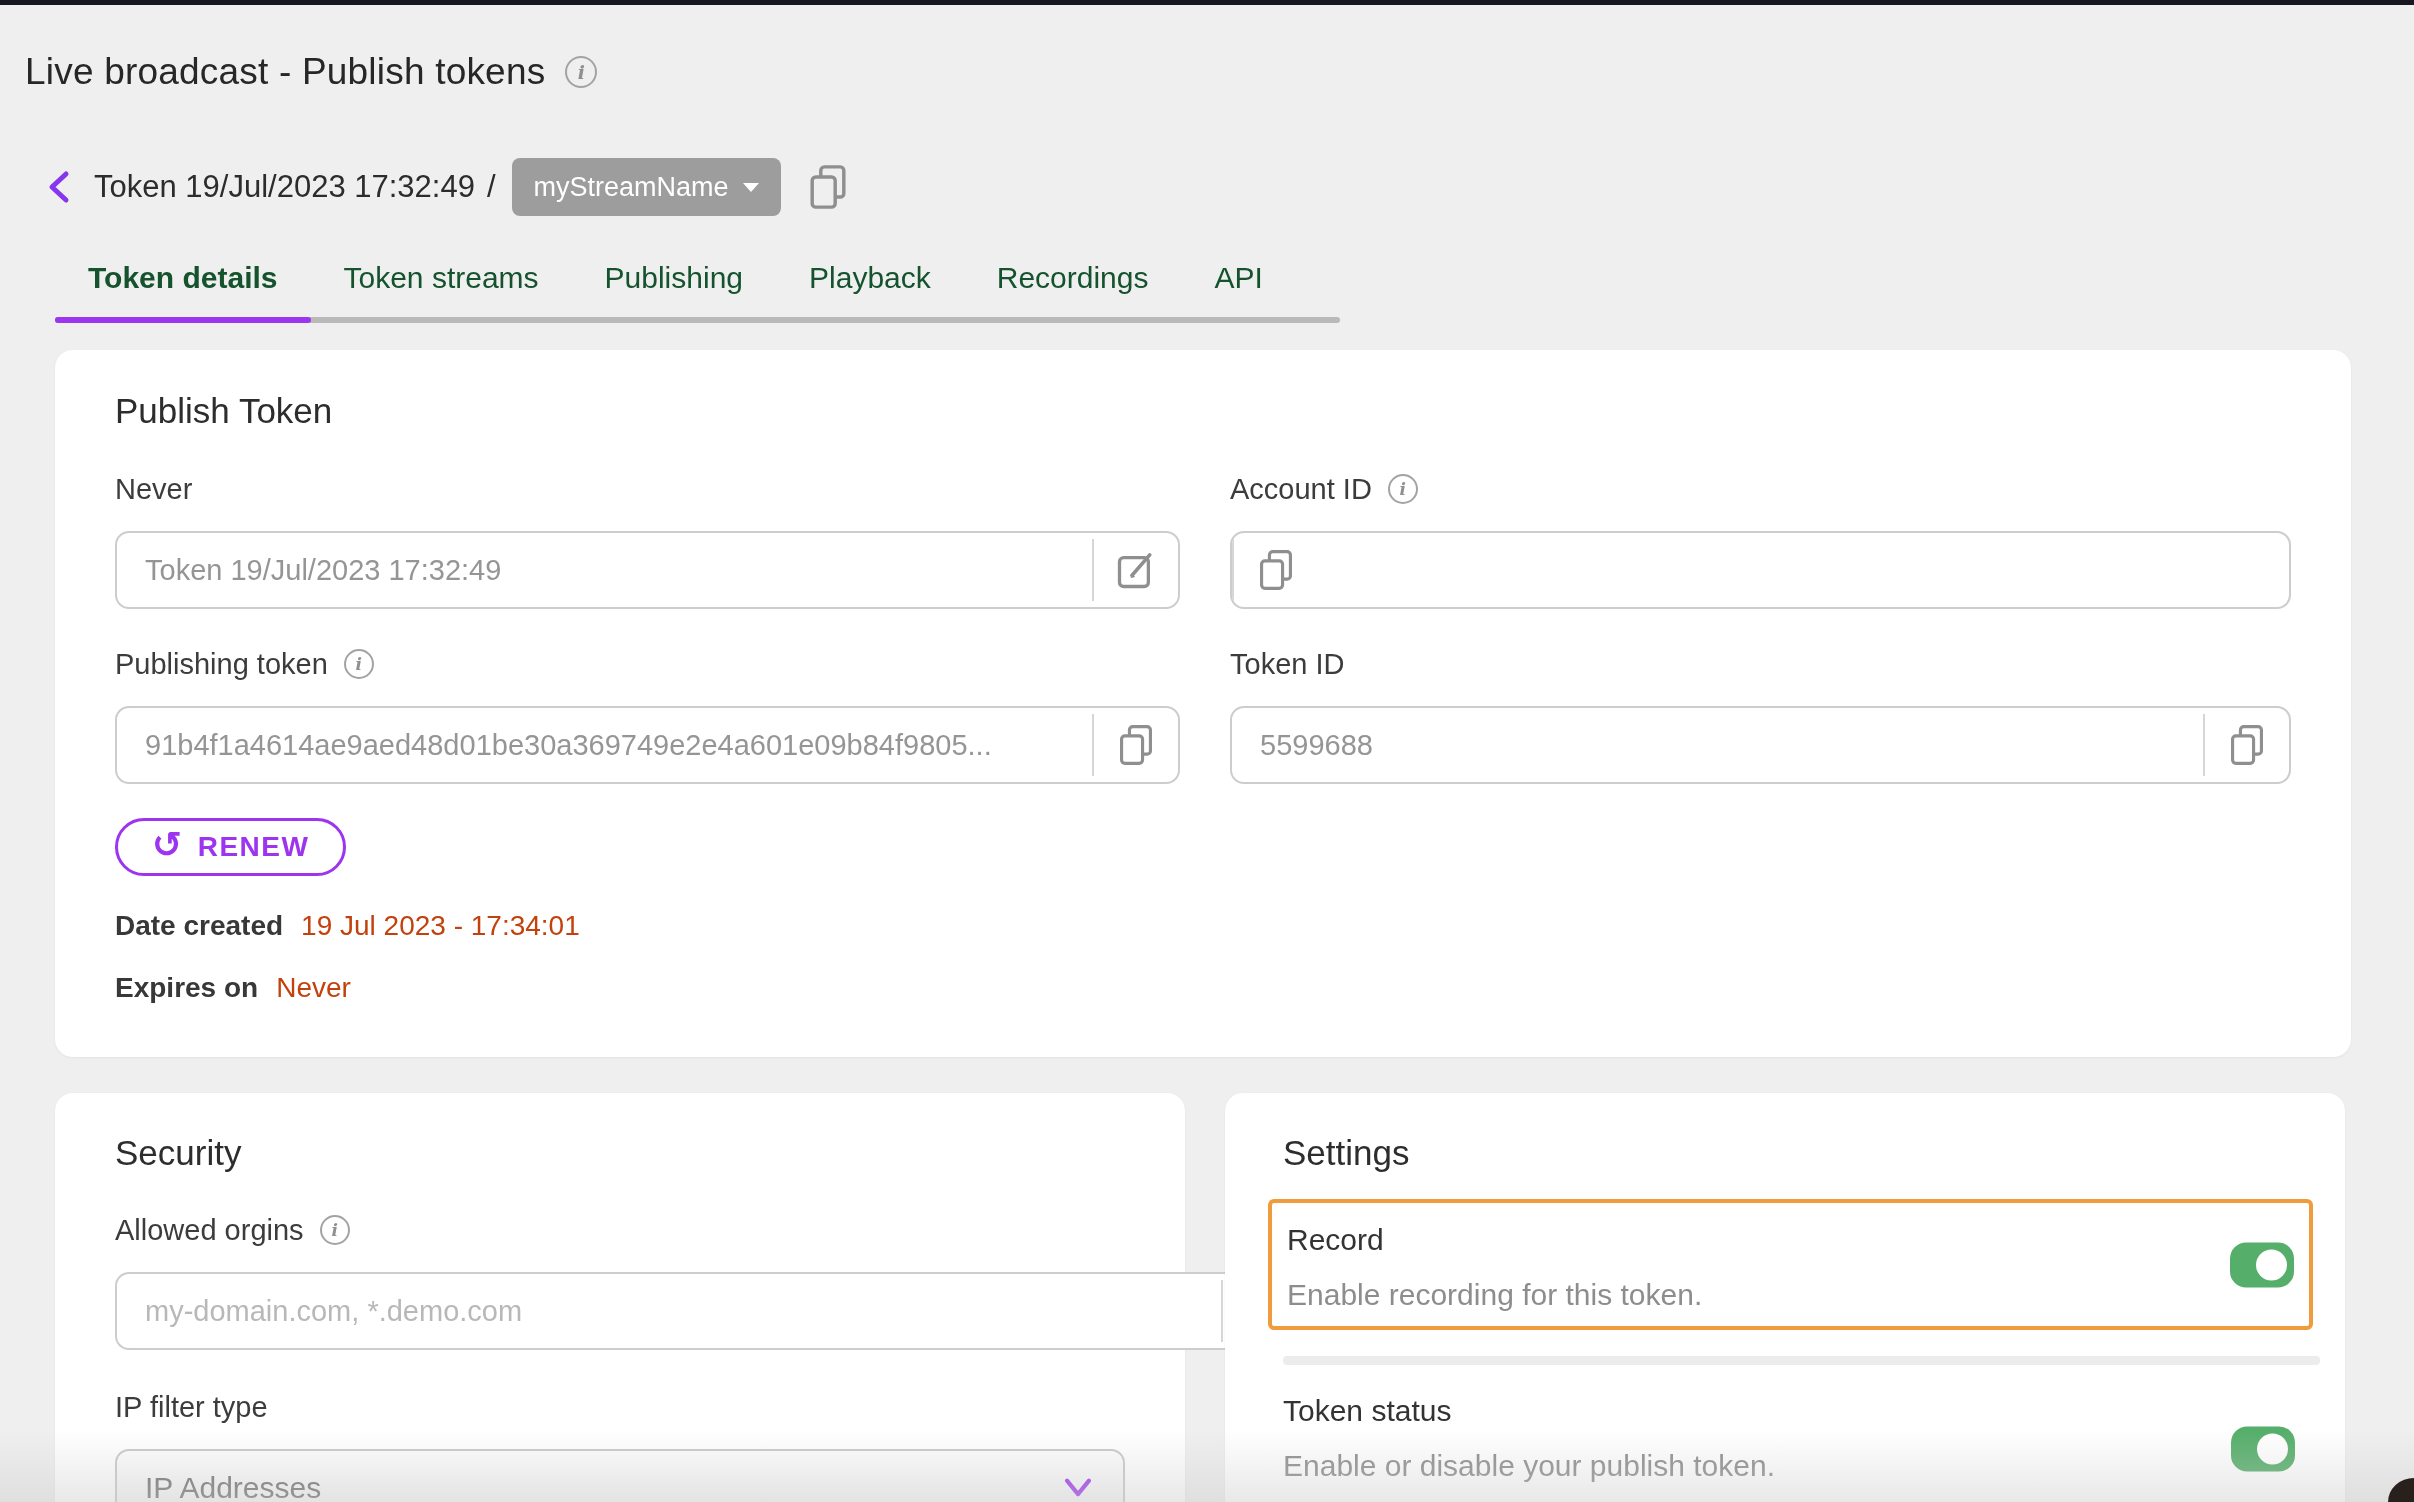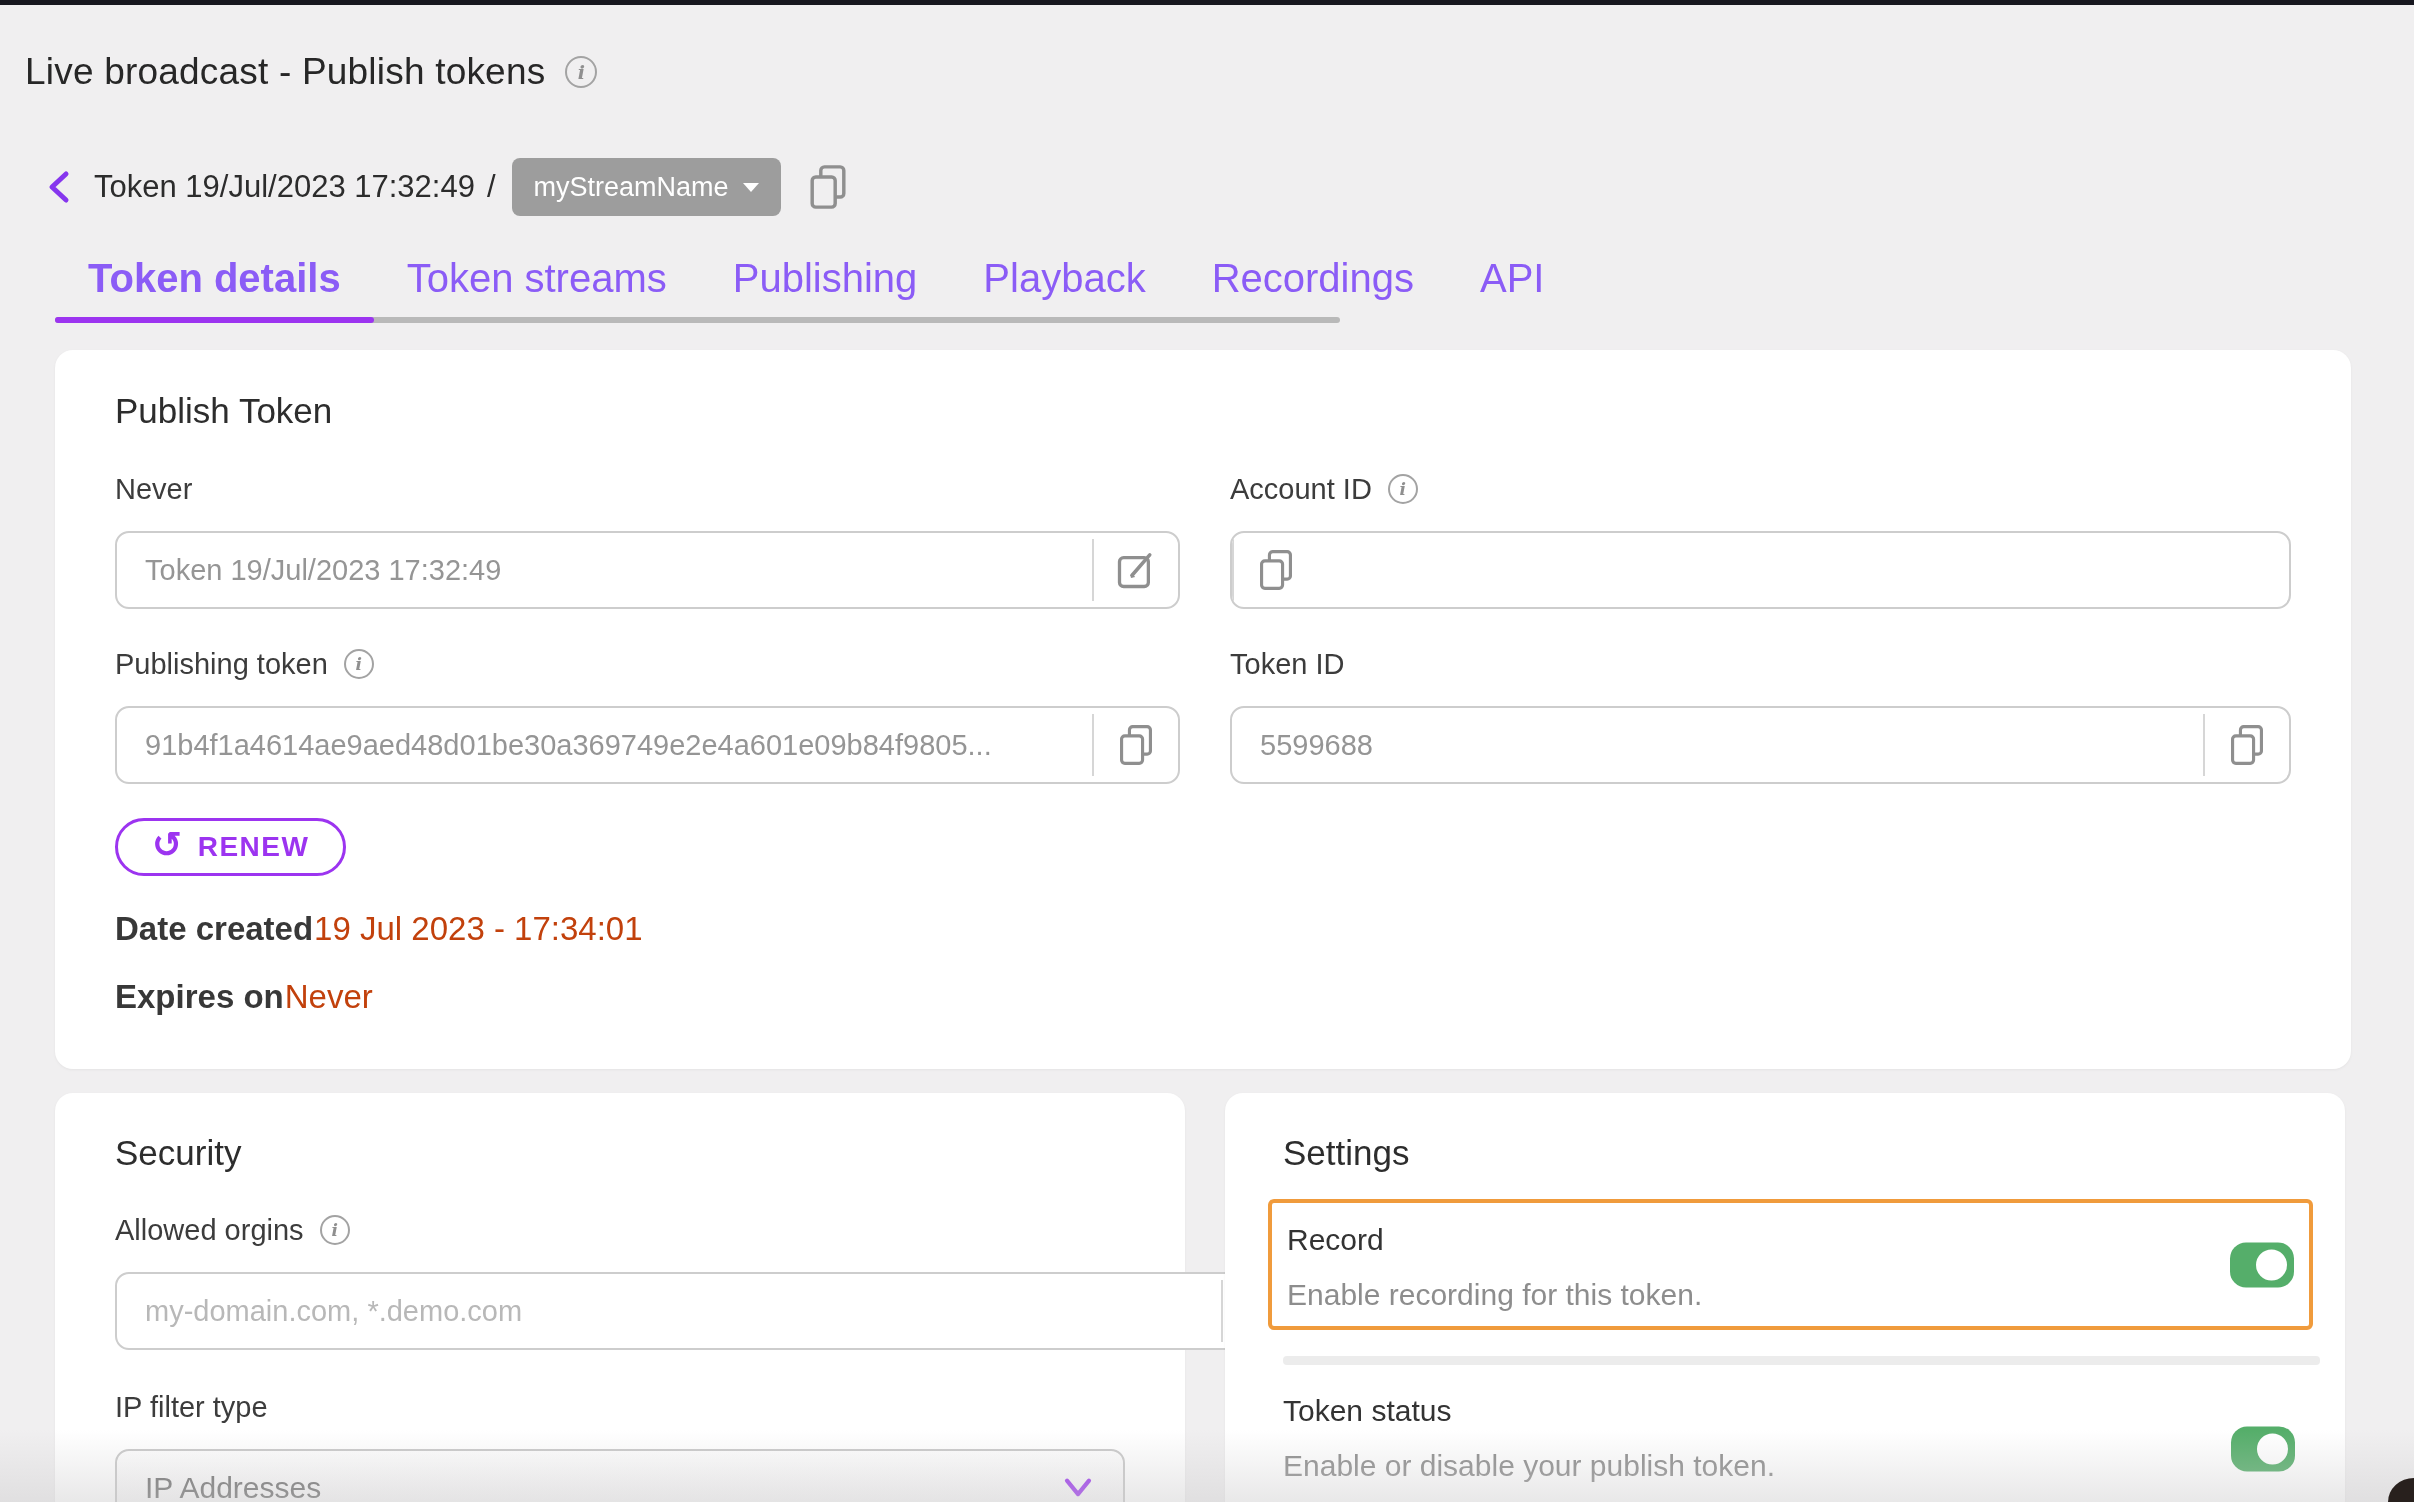--- a/index.html
+++ b/index.html
@@ -107,22 +107,22 @@
     width: 1285px;
     height: 68px;
   }
   .tab-row { display: flex; }
   .tab {
     position: relative;
     height: 46px;
     display: flex;
     align-items: center;
     padding: 0 33px;
-    font-size: 40px;
-    color: #8b5cf6;
+    font-size: 30px;
+    color: #14532d;
     cursor: pointer;
     white-space: nowrap;
   }
   .tab.active { font-weight: 700; }
   .tab-track {
     position: absolute;
     left: 0; top: 62px;
     width: 1285px; height: 6px;
     background: #b9b9b9;
     border-radius: 3px;
@@ -234,22 +234,22 @@
   .renew-icon {
     font-size: 36px;
     font-weight: 700;
     line-height: 1;
     transform: translateY(-2px);
   }
 
   .meta-row {
     display: flex;
     align-items: flex-start;
-    gap: 1px;
-    font-size: 33px;
+    gap: 18px;
+    font-size: 28px;
     margin-top: 34px;
   }
   .meta-row + .meta-row { margin-top: 30px; }
   .meta-label { font-weight: 600; color: #383838; }
   .meta-value { color: #c2410c; }
 
   
   .card-security {
     position: absolute;
     left: 55px; top: 1093px;

